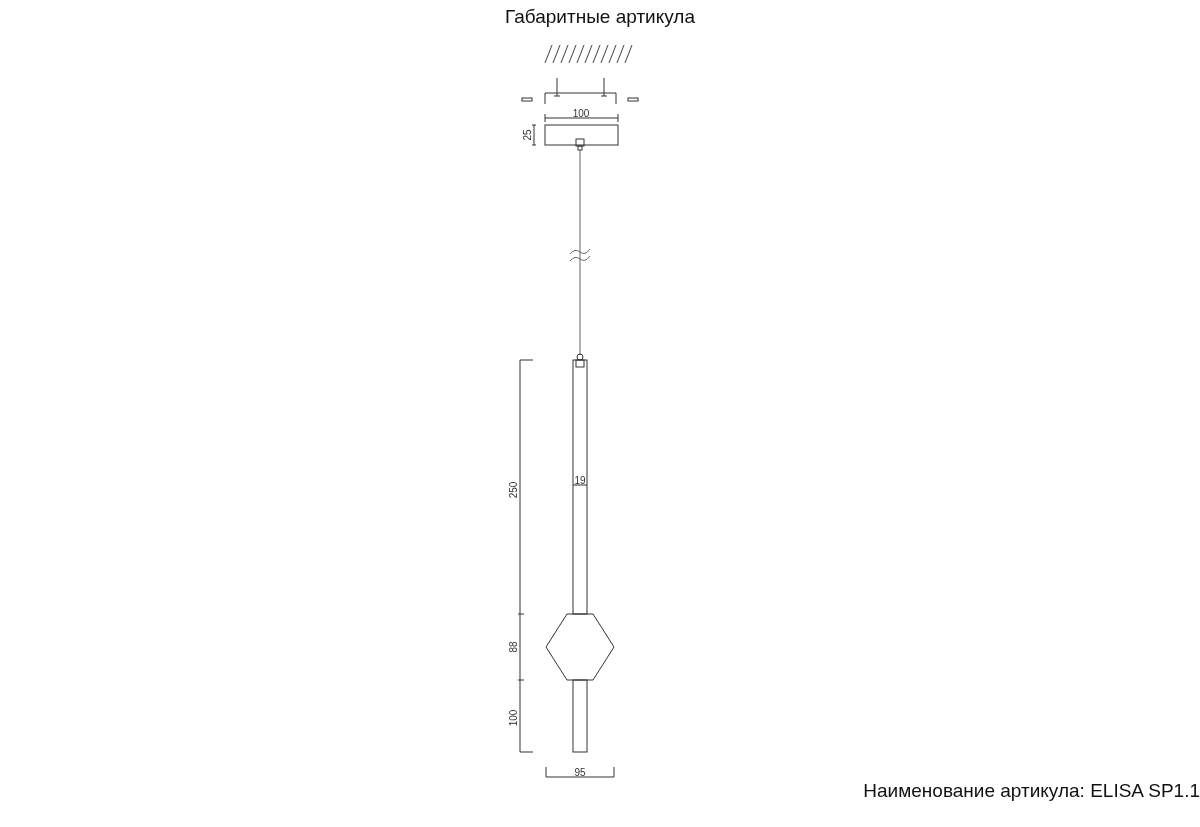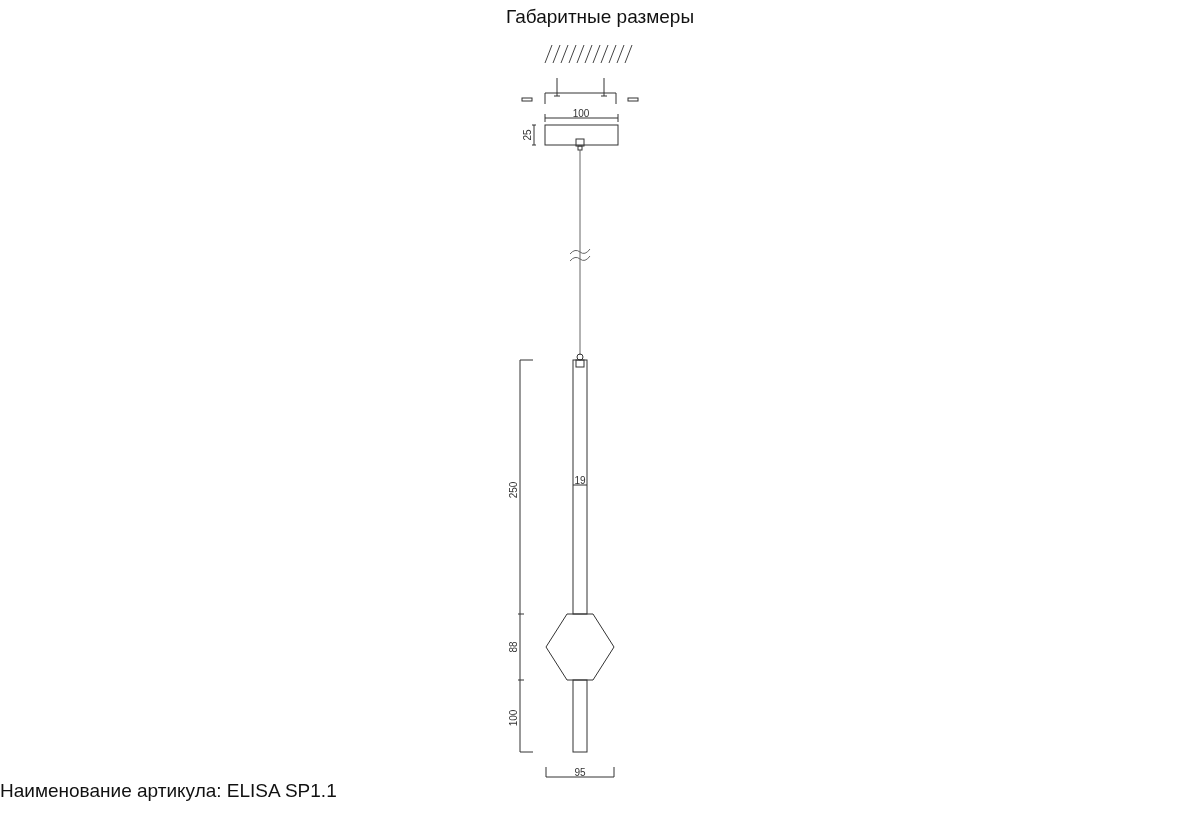--- a/index.html
+++ b/index.html
@@ -1,25 +1,25 @@
 <!DOCTYPE html>
 <html><head>
   <meta charset="utf-8">
   <style>
     html, body { margin: 0; padding: 0; background: #ffffff; }
     body { width: 1200px; height: 827px; position: relative; overflow: hidden; font-family: "Liberation Sans", sans-serif; }
     .title { position: absolute; left: 0; width: 1200px; top: 6px; text-align: center; font-size: 19px; color: #111; }
-    .caption { position: absolute; left: 0; width: 1200px; top: 780px; text-align: left; font-size: 19px; color: #111; }
+    .caption { position: absolute; left: 0; width: 1200px; top: 780px; text-align: right; font-size: 19px; color: #111; }
     svg.drawing { position: absolute; left: 0; top: 0; }
     .dim { font-family: "Liberation Sans", sans-serif; font-size: 10px; fill: #333; }
   </style>
 </head>
 <body>
 
-<div class="title">Габаритные размеры</div>
+<div class="title">Габаритные артикула</div>
 
 <svg class="drawing" width="1200" height="827" viewBox="0 0 1200 827">
 
   <g stroke="#444" stroke-width="1">
     <line x1="545" y1="63" x2="552" y2="45"></line>
     <line x1="553" y1="63" x2="560" y2="45"></line>
     <line x1="561" y1="63" x2="568" y2="45"></line>
     <line x1="569" y1="63" x2="576" y2="45"></line>
     <line x1="577" y1="63" x2="584" y2="45"></line>
     <line x1="585" y1="63" x2="592" y2="45"></line>

